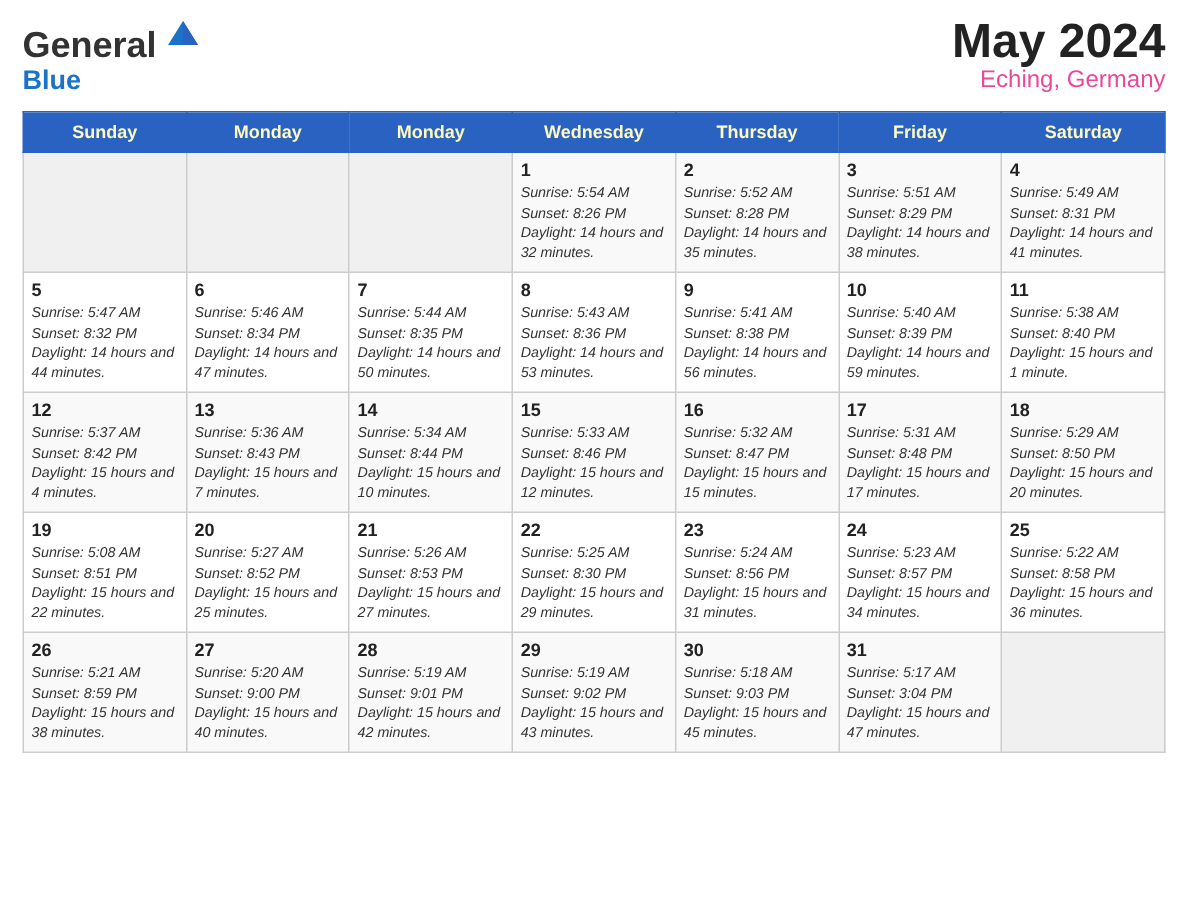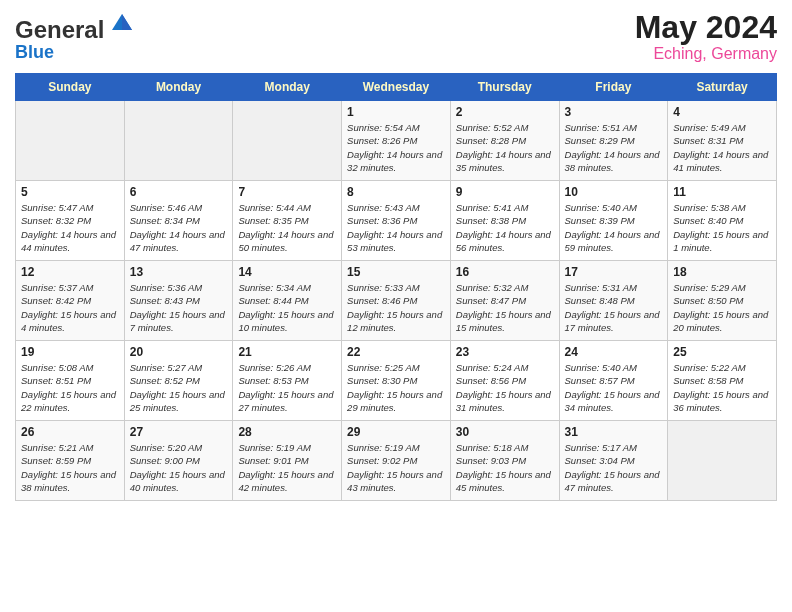--- a/index.html
+++ b/index.html
@@ -299,21 +299,21 @@
         </td>
         <td>
           <span class="day-num">23</span>
           <div class="day-info">Sunrise: 5:24 AM
 Sunset: 8:56 PM
 Daylight: 15 hours
 and 31 minutes.</div>
         </td>
         <td>
           <span class="day-num">24</span>
-          <div class="day-info">Sunrise: 5:40 AM
+          <div class="day-info">Sunrise: 5:23 AM
 Sunset: 8:57 PM
 Daylight: 15 hours
 and 34 minutes.</div>
         </td>
         <td>
           <span class="day-num">25</span>
           <div class="day-info">Sunrise: 5:22 AM
 Sunset: 8:58 PM
 Daylight: 15 hours
 and 36 minutes.</div>

